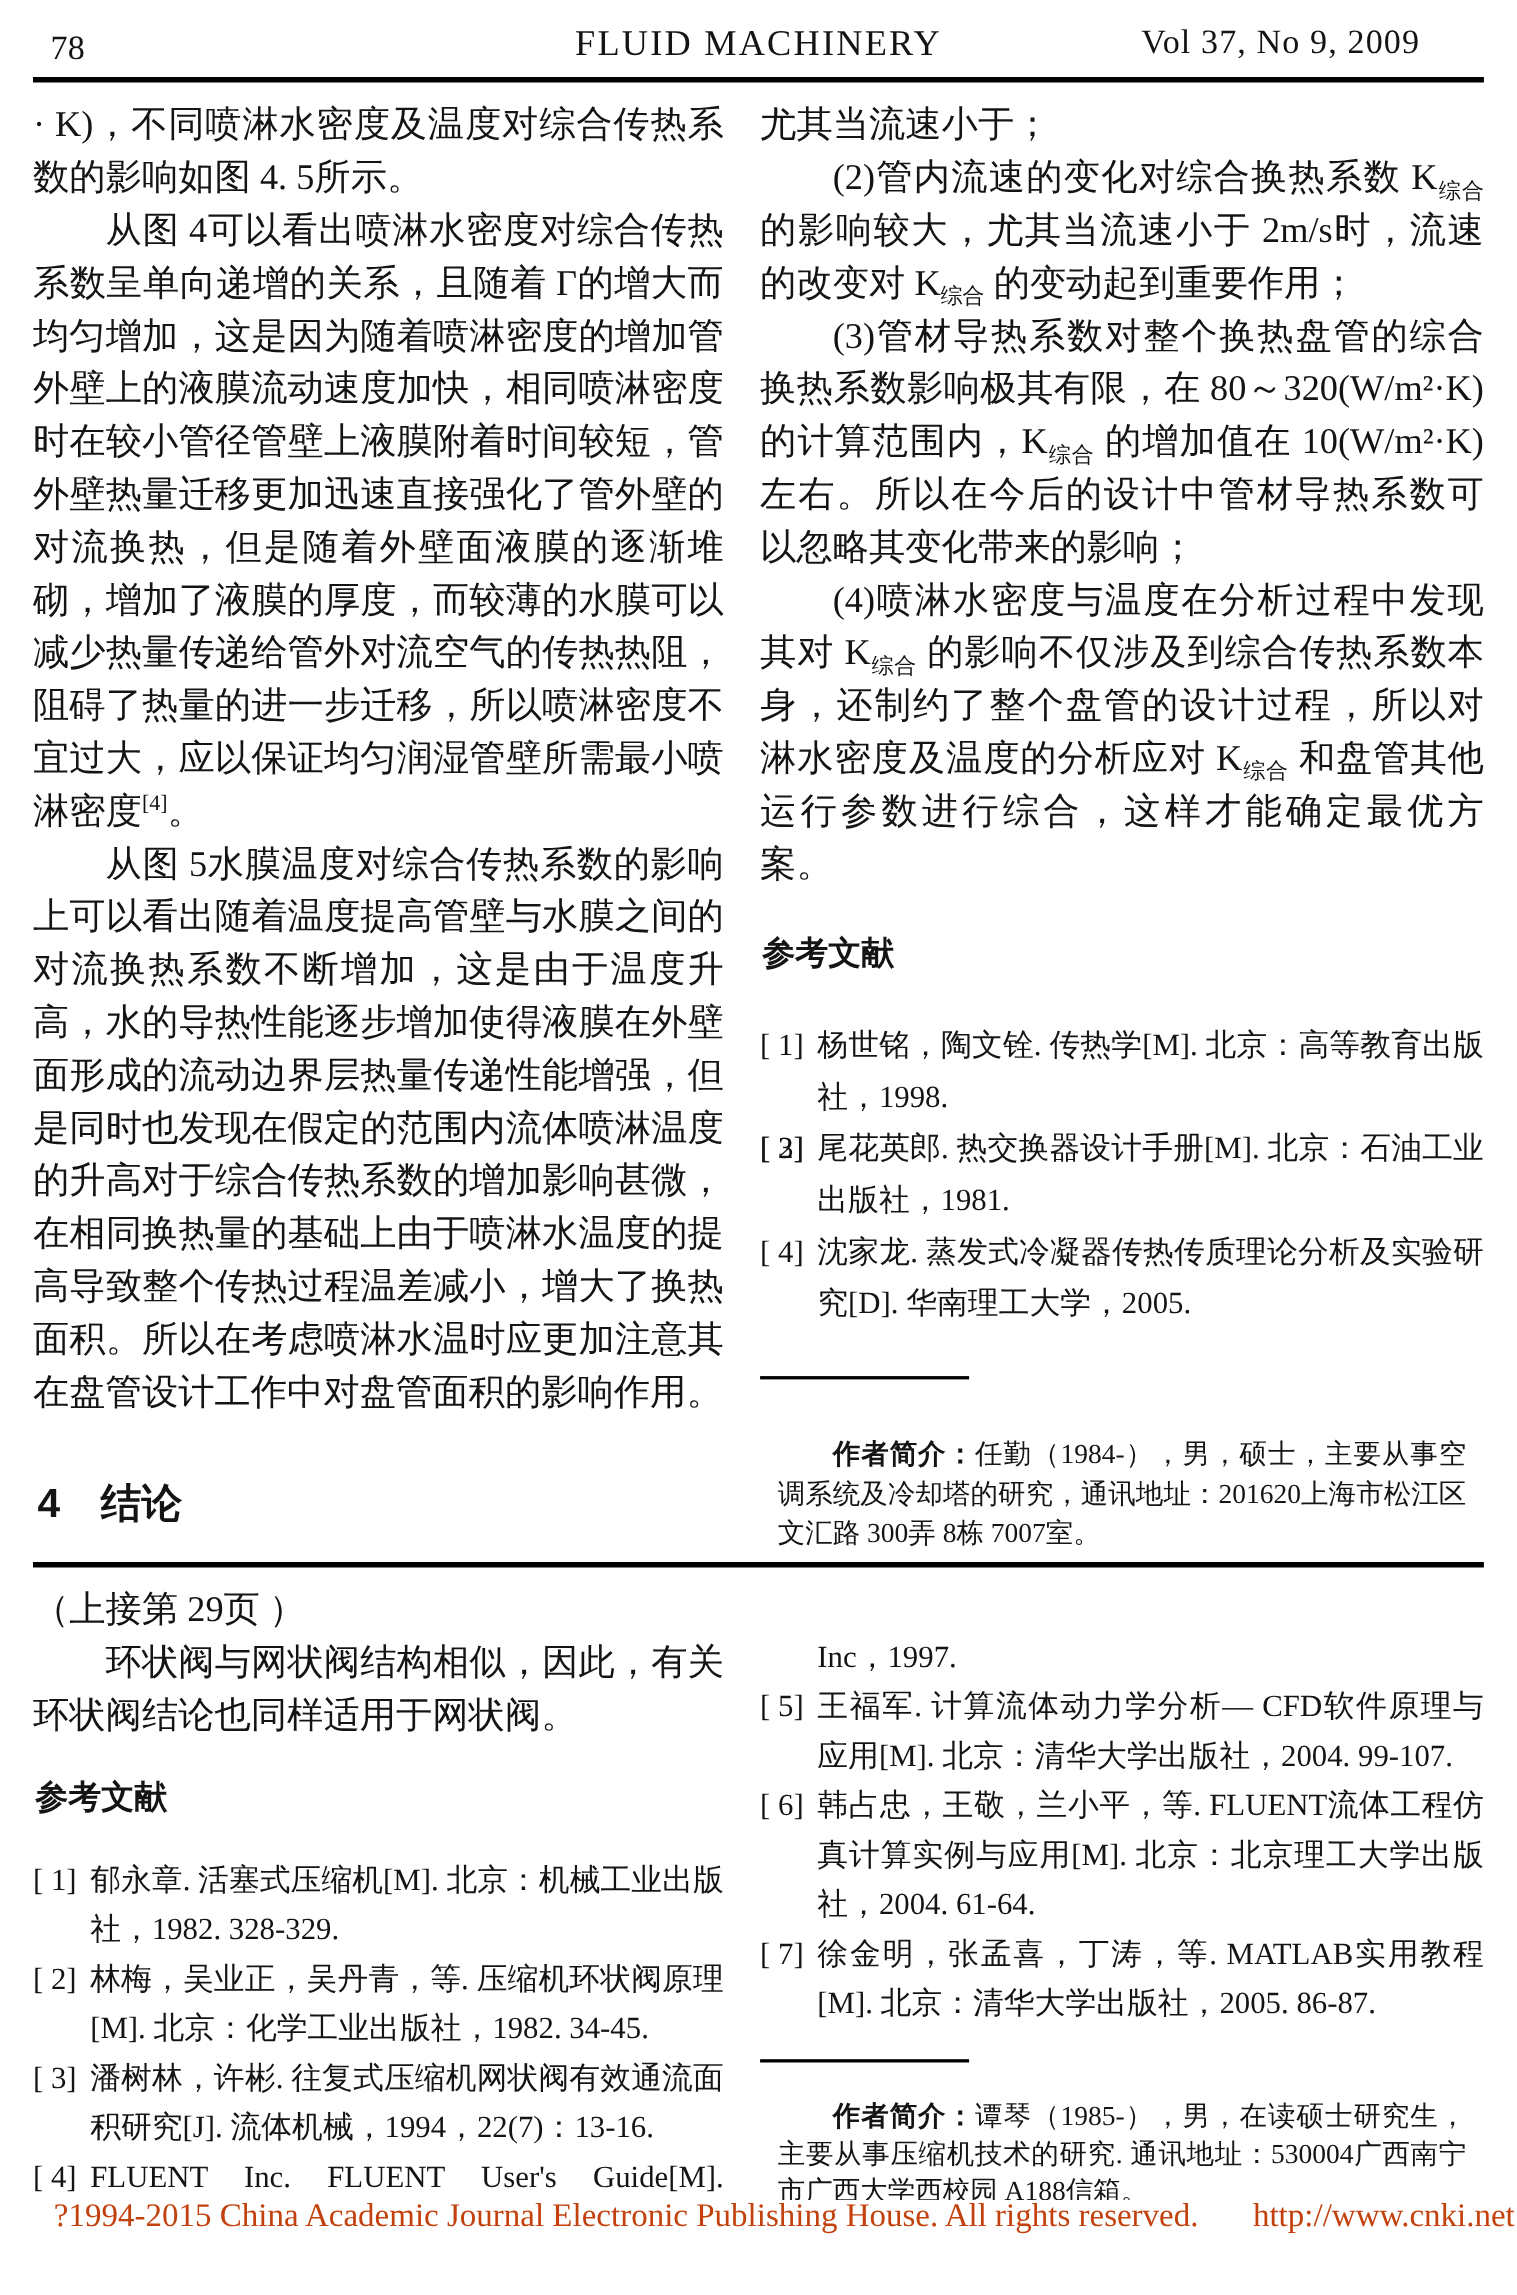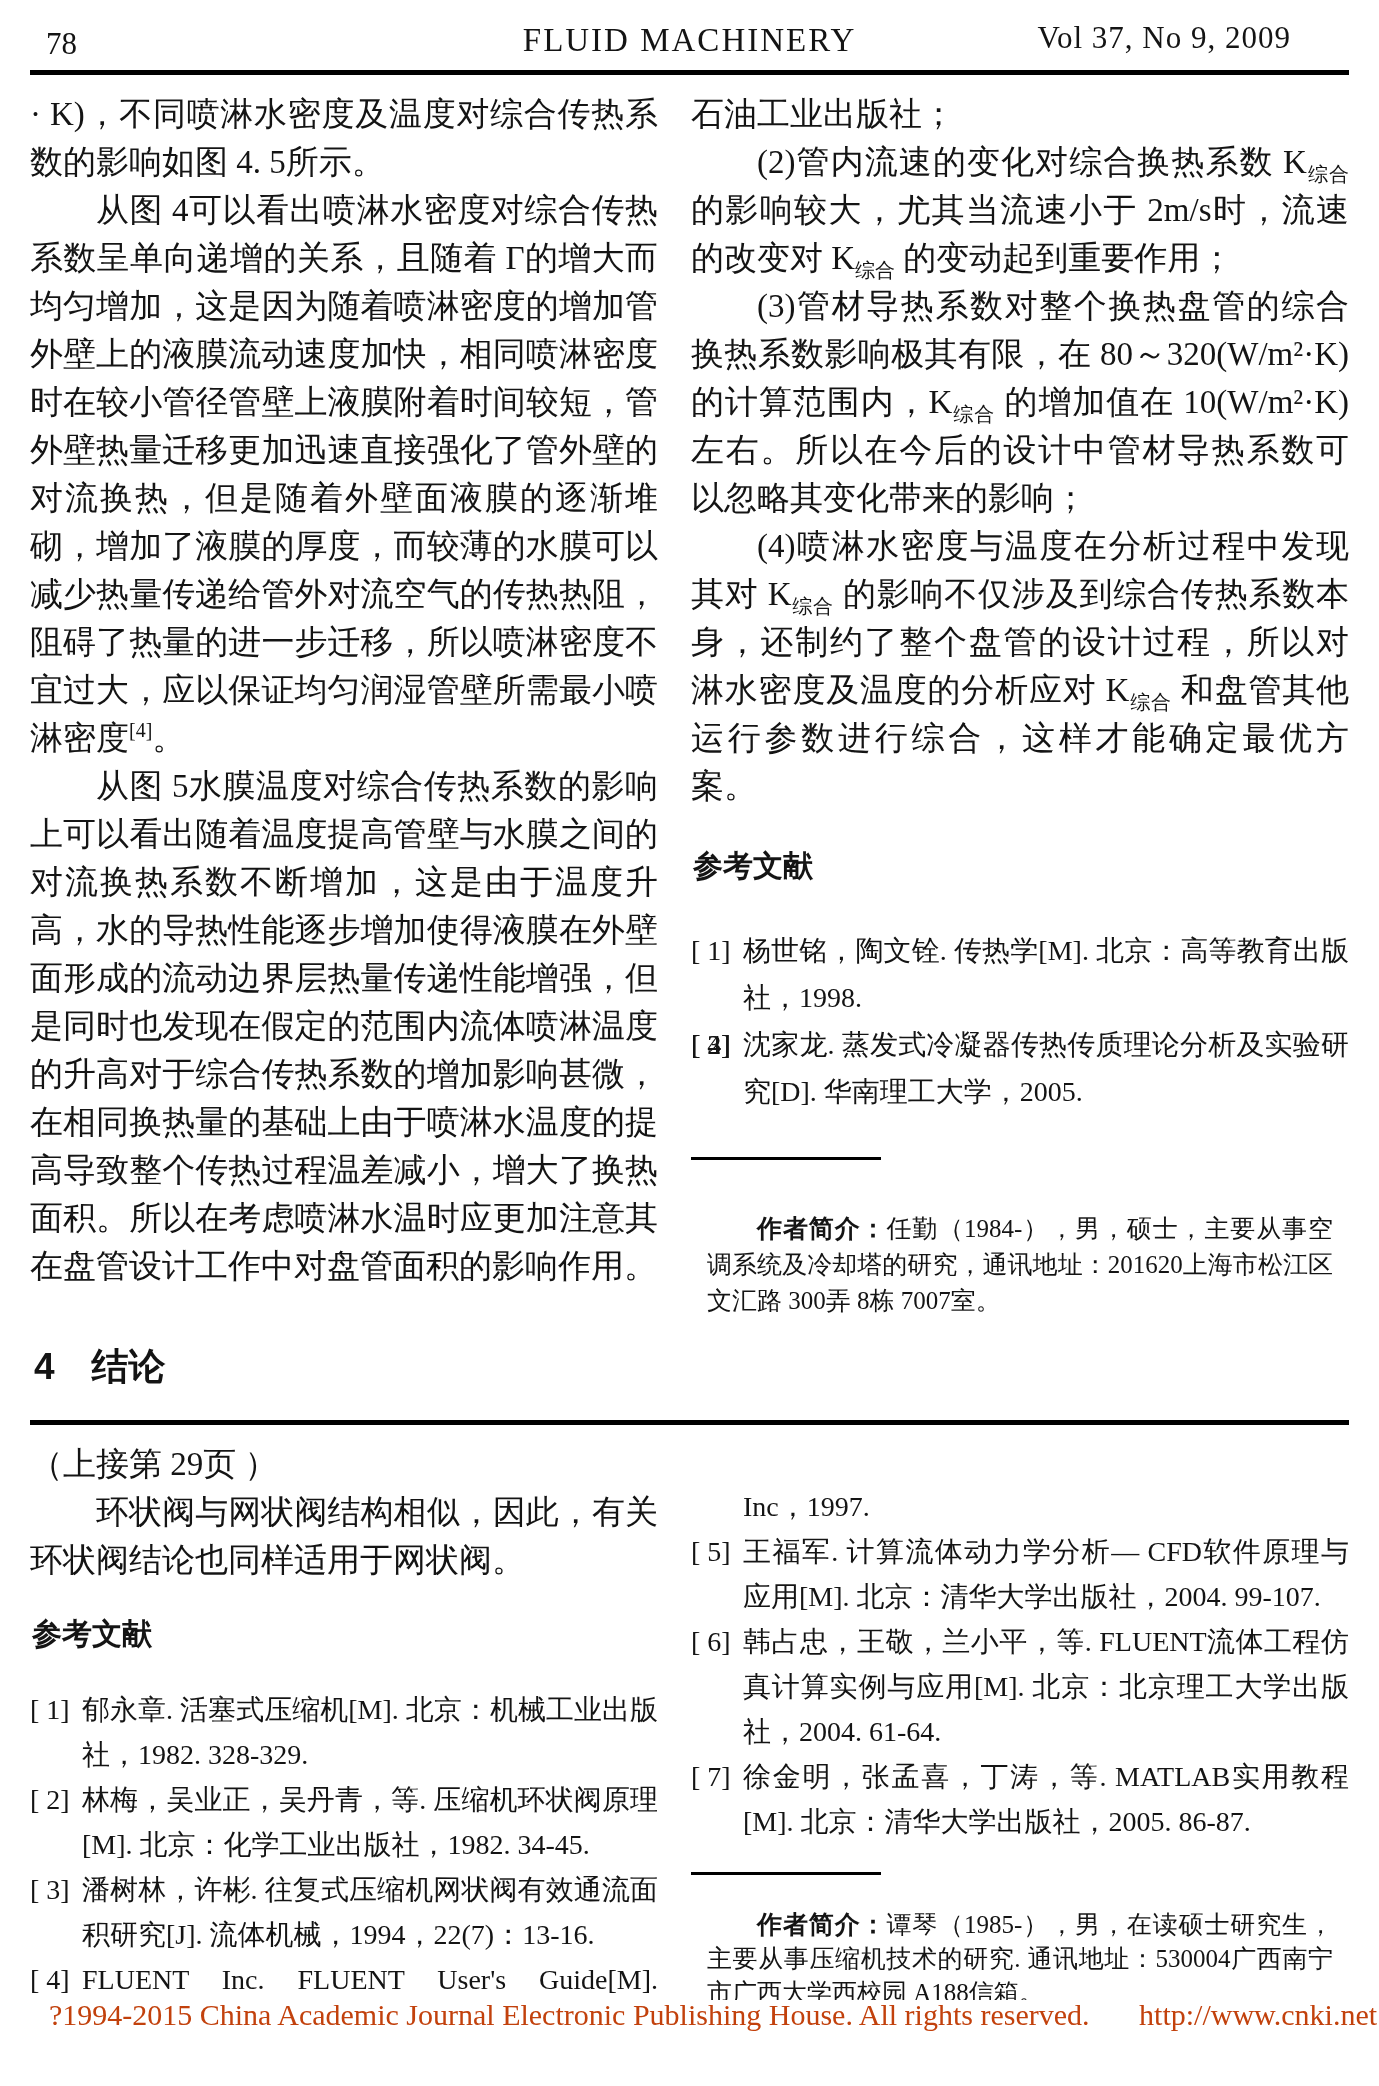--- a/index.html
+++ b/index.html
@@ -80,28 +80,28 @@
   <div class="header-rule"></div>
 
   <div class="cols cols-top">
     <div class="col-left">
         <p class="para"><span>· K)，不同喷淋水密度及温度对综合传热系数的影响如图 4. 5所示。</span></p>
         <p class="para indent"><span>从图 4可以看出喷淋水密度对综合传热系数呈单向递增的关系，且随着 Γ的增大而均匀增加，这是因为随着喷淋密度的增加管外壁上的液膜流动速度加快，相同喷淋密度时在较小管径管壁上液膜附着时间较短，管外壁热量迁移更加迅速直接强化了管外壁的对流换热，但是随着外壁面液膜的逐渐堆砌，增加了液膜的厚度，而较薄的水膜可以减少热量传递给管外对流空气的传热热阻，阻碍了热量的进一步迁移，所以喷淋密度不宜过大，应以保证均匀润湿管壁所需最小喷淋密度</span><sup>[4]</sup><span>。</span></p>
         <p class="para indent"><span>从图 5水膜温度对综合传热系数的影响上可以看出随着温度提高管壁与水膜之间的对流换热系数不断增加，这是由于温度升高，水的导热性能逐步增加使得液膜在外壁面形成的流动边界层热量传递性能增强，但是同时也发现在假定的范围内流体喷淋温度的升高对于综合传热系数的增加影响甚微，在相同换热量的基础上由于喷淋水温度的提高导致整个传热过程温差减小，增大了换热面积。所以在考虑喷淋水温时应更加注意其在盘管设计工作中对盘管面积的影响作用。</span></p>
         <div class="sec-heading">4　结论</div>
       </div>
     <div class="col-right">
-        <p class="para"><span>石油工业出版社；</span></p>
+        <p class="para"><span>尤其当流速小于；</span></p>
         <p class="para indent"><span>(2)管内流速的变化对综合换热系数 K</span><sub>综合</sub><span> 的影响较大，尤其当流速小于 2m/s时，流速的改变对 K</span><sub>综合</sub><span> 的变动起到重要作用；</span></p>
         <p class="para indent"><span>(3)管材导热系数对整个换热盘管的综合换热系数影响极其有限，在 80～320(W/m²·K)的计算范围内，K</span><sub>综合</sub><span> 的增加值在 10(W/m²·K)左右。所以在今后的设计中管材导热系数可以忽略其变化带来的影响；</span></p>
         <p class="para indent"><span>(4)喷淋水密度与温度在分析过程中发现其对 K</span><sub>综合</sub><span> 的影响不仅涉及到综合传热系数本身，还制约了整个盘管的设计过程，所以对淋水密度及温度的分析应对 K</span><sub>综合</sub><span> 和盘管其他运行参数进行综合，这样才能确定最优方案。</span></p>
         <div class="ref-heading">参考文献</div>
         <div class="ref"><span class="ref-label">[ 1]</span><span>杨世铭，陶文铨. 传热学[M]. 北京：高等教育出版社，1998.</span></div>
         <div class="ref"><span class="ref-label">[ 2]</span></div>
-        <div class="ref"><span class="ref-label">[ 3]</span></div>
+        <div class="ref"><span class="ref-label">[ 3]</span><span>尾花英郎. 热交换器设计手册[M]. 北京：石油工业出版社，1981.</span></div>
         <div class="ref"><span class="ref-label">[ 4]</span><span>沈家龙. 蒸发式冷凝器传热传质理论分析及实验研究[D]. 华南理工大学，2005.</span></div>
         <div class="bio-divider"></div>
         <p class="bio"><span class="bio-lead">作者简介：</span><span>任勤（1984-），男，硕士，主要从事空调系统及冷却塔的研究，通讯地址：201620上海市松江区文汇路 300弄 8栋 7007室。</span></p>
       </div>
   </div>
 
   <div class="mid-rule"></div>
 
   <div class="cols cols-bottom">
     <div class="col-left">

